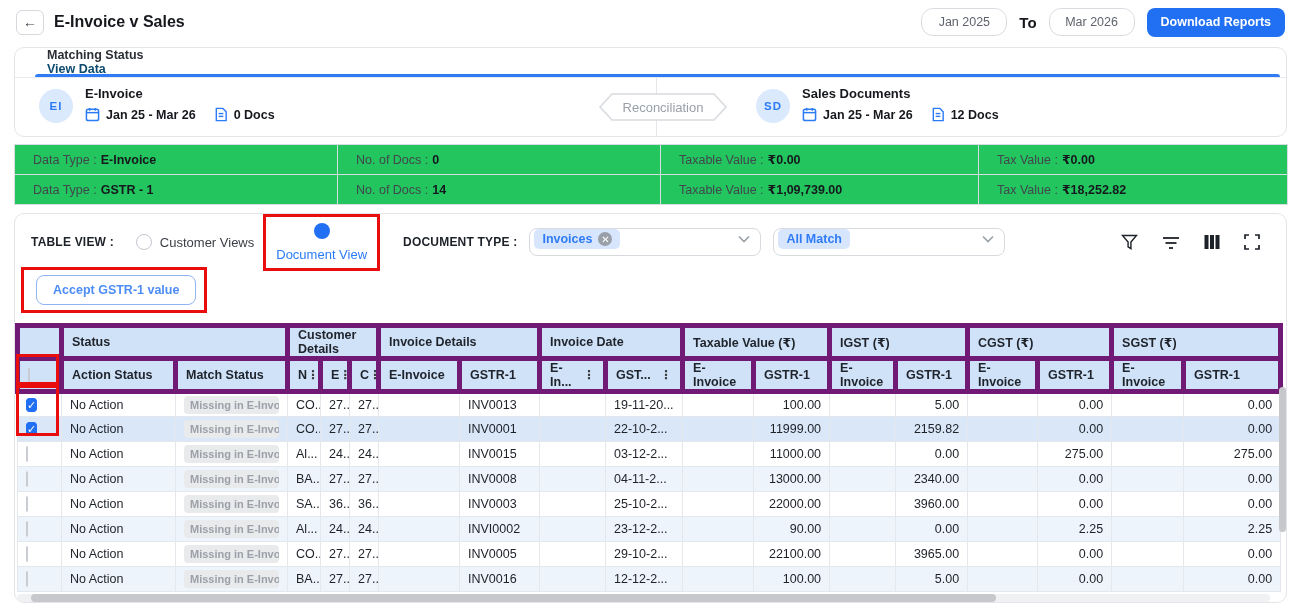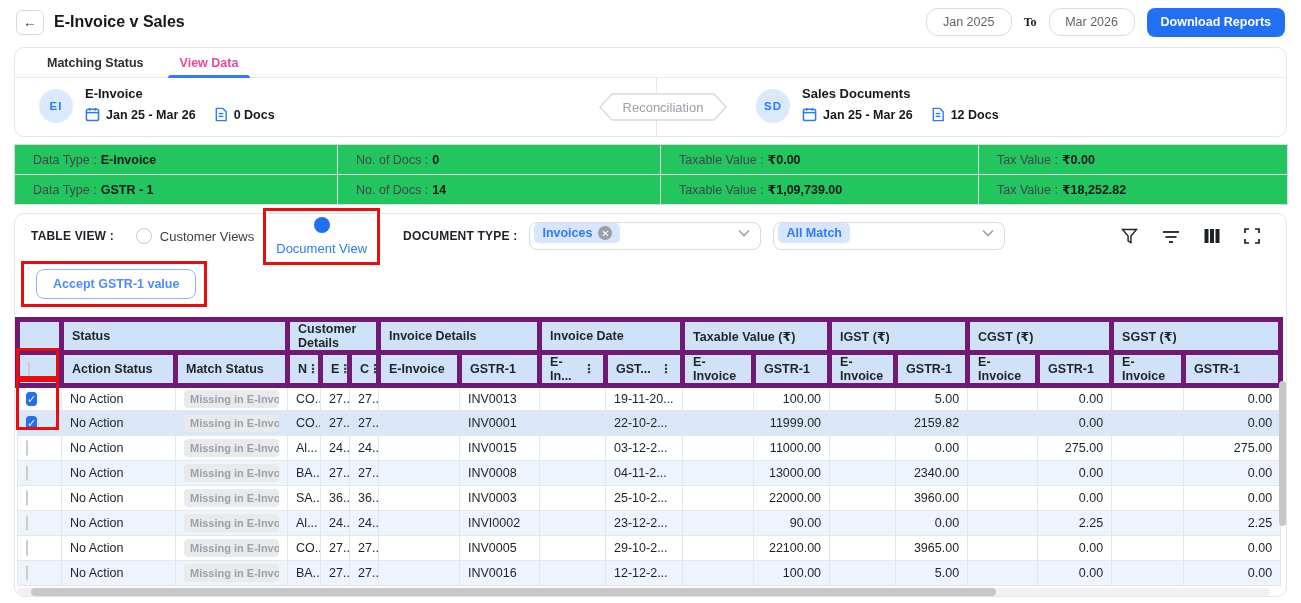--- a/index.html
+++ b/index.html
@@ -7,31 +7,31 @@
     font-family:"Liberation Sans","DejaVu Sans",sans-serif; color:#1d2128; }
 
   
   .topbar { height:44px; display:flex; align-items:center; padding:0 16px; background:#fff; }
   .back-btn { width:28px; height:25px; border:1px solid #d5d8dd; border-radius:6px; background:#fff;
     display:flex; align-items:center; justify-content:center; font-size:14px; color:#3c4043; cursor:pointer; }
   .page-title { font-size:16px; font-weight:700; margin-left:10px; color:#16181d; }
   .topbar-right { margin-left:auto; display:flex; align-items:center; gap:12px; }
   .date-box { width:86px; height:28px; border:1px solid #d9dce1; border-radius:12px; display:flex;
     align-items:center; justify-content:center; font-size:12.5px; color:#5f646c; font-weight:500; background:#fff;text-align:right; }
-  .to-label { font-size:12px; font-weight:700; color:#16181d;font-family:Liberation Serif, serif; }
+  .to-label { font-size:15px; font-weight:700; color:#16181d; }
   .dl-btn { height:29px; padding:0 14px; background:#2170f4; border:none; border-radius:8px; color:#fff;
     font-size:12.5px; font-weight:700; cursor:pointer; }
 
   
   .card { border:1px solid #e3e5e9; border-radius:10px; background:#fff; margin:0 14px; }
   .card1 { margin-top:3px; }
-  .tabs-row { display:flex; border-bottom:1px solid #e8eaed; padding-left:14px; height:30px; }
+  .tabs-row { display:flex; border-bottom:1px solid #e8eaed; padding-left:14px; height:30px;flex-direction:column; }
   .tab { position:relative; padding:0 18px; font-size:12.5px; font-weight:700; color:#2c3036;
     display:flex; align-items:center; cursor:pointer; }
-  .tab.active { color:#ec4899; }
+  .tab.active { color:#0c4a6e; }
   .tab.active::after { content:""; position:absolute; left:6px; right:6px; bottom:-1px; height:3px;
     border-radius:3px 3px 0 0; background:#2f7cf6; }
   .sources-row { position:relative; height:58px; }
   .src-block { position:absolute; top:8px; display:flex; gap:12px; }
   .src-einvoice { left:24px; } .src-sales { left:741px; }
   .avatar { width:34px; height:34px; border-radius:50%; background:#dbe9fd; color:#2b7bf6;
     font-size:11.5px; font-weight:700; letter-spacing:1px; display:flex; align-items:center; justify-content:center; margin-top:3px; }
   .src-title { font-size:13px; font-weight:700; color:#16181d; }
   .src-meta { display:flex; align-items:center; gap:18px; margin-top:6px; }
   .meta-item { display:flex; align-items:center; gap:6px; font-size:12.5px; font-weight:700; color:#16181d; }
@@ -39,21 +39,21 @@
   .recon-tag { position:absolute; left:584px; top:15px; width:128px; height:28px; }
   .recon-text { position:absolute; inset:0; display:flex; align-items:center; justify-content:center;
     font-size:13px; font-weight:400; color:#9aa0a8; }
 
   
   .summary { margin:7px 14px 8px; border-collapse:collapse; width:1273px; table-layout:fixed; }
   .summary td { border:1px solid #d9dce1; height:30px; padding-left:18px; font-size:12.5px; color:#42464d; background:#22c55e; }
   .summary b { color:#16181d; font-weight:700; margin-left:4px; }
 
   
-  .card2 { padding-top:7px; overflow:visible; }
+  .card2 { padding-top:13px; overflow:visible; }
   .controls { display:flex; align-items:center; padding:0 16px; height:30px; }
   .ctl-label { font-size:12px; font-weight:700; color:#1d2128; letter-spacing:.2px; }
   .radio-opt { display:flex; align-items:center; gap:8px; font-size:13px; color:#3b3e45; margin-left:22px; cursor:pointer; }
   .radio { width:16px; height:16px; border-radius:50%; border:1.5px solid #c3c7cd; background:#fff; }
   .radio.sel { border:none; background:#2170f4; }
   .radio-opt.sel-label { color:#2b7bf6; font-weight:500;flex-direction:column; }
   .red-outline { outline:3px solid #ea0d0d; }
   .redbox-radio { padding:6px 10px; margin-left:12px; }
   .redbox-radio .radio-opt { margin-left:0; }
   .doc-type { margin-left:26px; }

